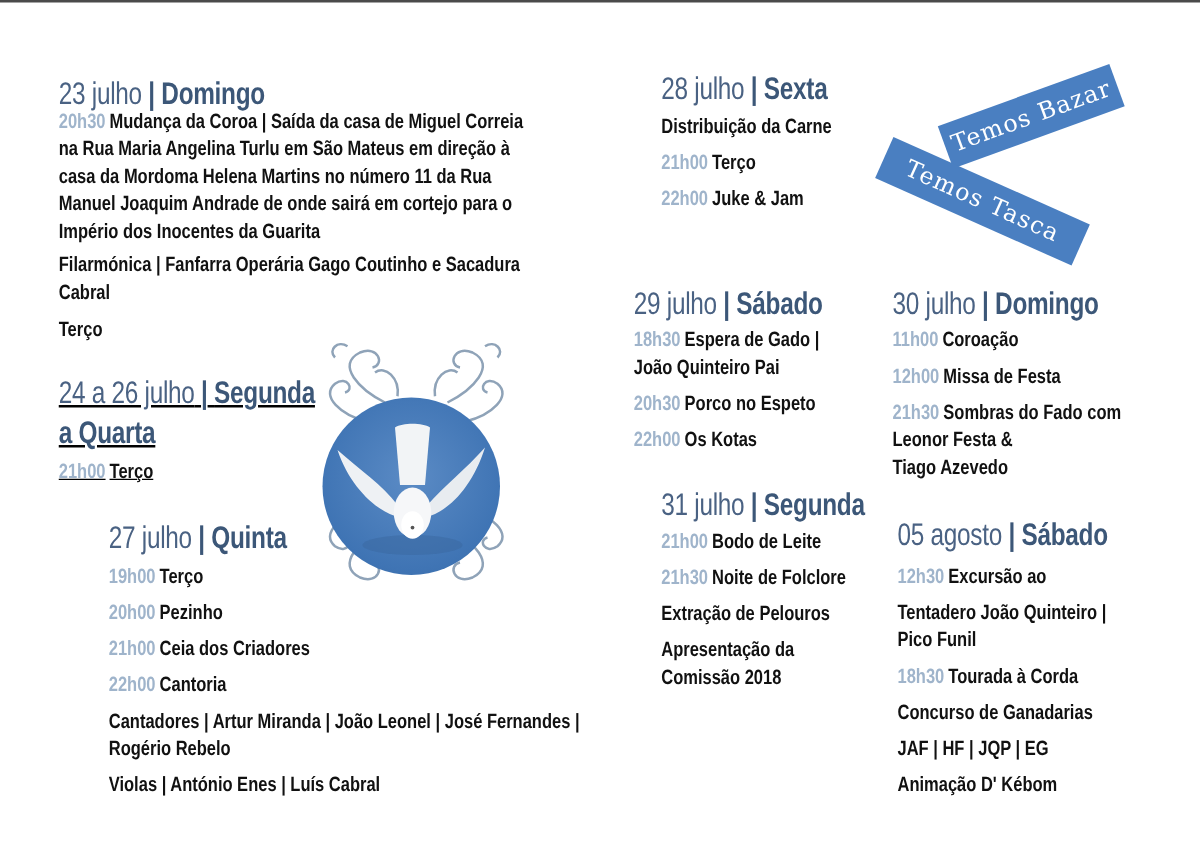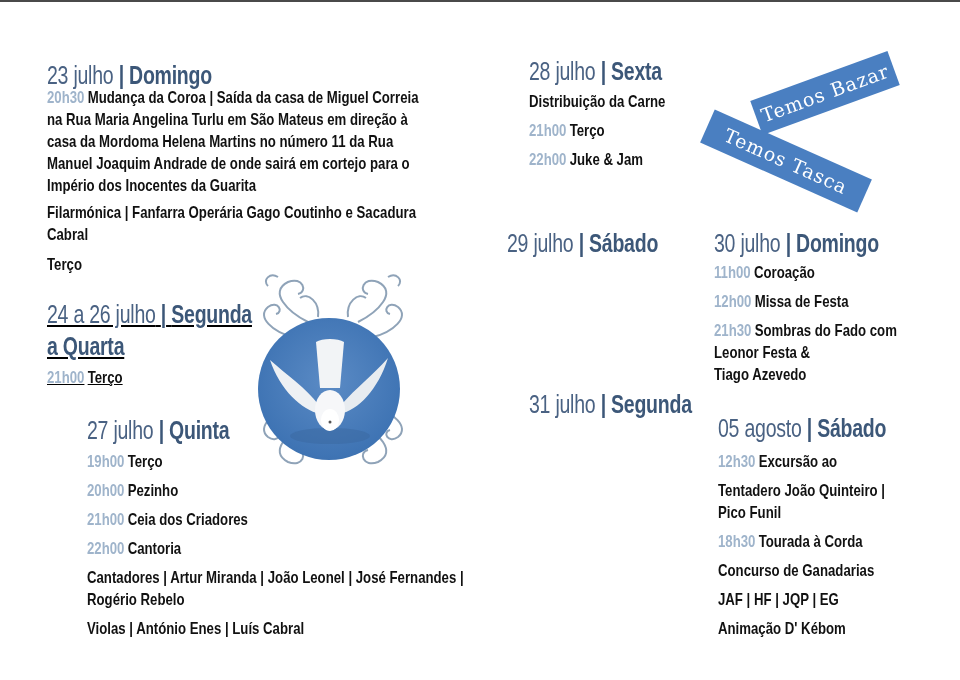--- a/index.html
+++ b/index.html
@@ -151,20 +151,26 @@
 <div class="banner" style="left:700px; top:143px; width:172px; transform: rotate(24deg);">
   <span>Temos Tasca</span>
 </div>
 
 <div class="block" style="left:507px; top:229px;">
   <div class="day-head">
     <span class="date">29 julho</span>
     <span class="sep">|</span>
     <span class="dow">Sábado</span>
   </div>
+  <div style="margin-top:4px;">
+    <div class="line"><span class="time">18h30</span><span>Espera de Gado |</span></div>
+    <div class="line" style="margin-bottom:7px;"><span>João Quinteiro Pai</span></div>
+    <div class="line" style="margin-bottom:7px;"><span class="time">20h30</span><span>Porco no Espeto</span></div>
+    <div class="line"><span class="time">22h00</span><span>Os Kotas</span></div>
+  </div>
 </div>
 
 <div class="block" style="left:714px; top:229px;">
   <div class="day-head">
     <span class="date">30 julho</span>
     <span class="sep">|</span>
     <span class="dow">Domingo</span>
   </div>
   <div style="margin-top:4px;">
     <div class="line" style="margin-bottom:7px;"><span class="time">11h00</span><span>Coroação</span></div>
@@ -173,20 +179,27 @@
     <div class="line"><span>Leonor Festa &amp;</span></div>
     <div class="line"><span>Tiago Azevedo</span></div>
   </div>
 </div>
 
 <div class="block" style="left:529px; top:390px;">
   <div class="day-head">
     <span class="date">31 julho</span>
     <span class="sep">|</span>
     <span class="dow">Segunda</span>
+  </div>
+  <div style="margin-top:4px;">
+    <div class="line" style="margin-bottom:7px;"><span class="time">21h00</span><span>Bodo de Leite</span></div>
+    <div class="line" style="margin-bottom:7px;"><span class="time">21h30</span><span>Noite de Folclore</span></div>
+    <div class="line" style="margin-bottom:7px;"><span>Extração de Pelouros</span></div>
+    <div class="line"><span>Apresentação da</span></div>
+    <div class="line"><span>Comissão 2018</span></div>
   </div>
 </div>
 
 <div class="block" style="left:718px; top:414px;">
   <div class="day-head">
     <span class="date">05 agosto</span>
     <span class="sep">|</span>
     <span class="dow">Sábado</span>
   </div>
   <div style="margin-top:8px;">

